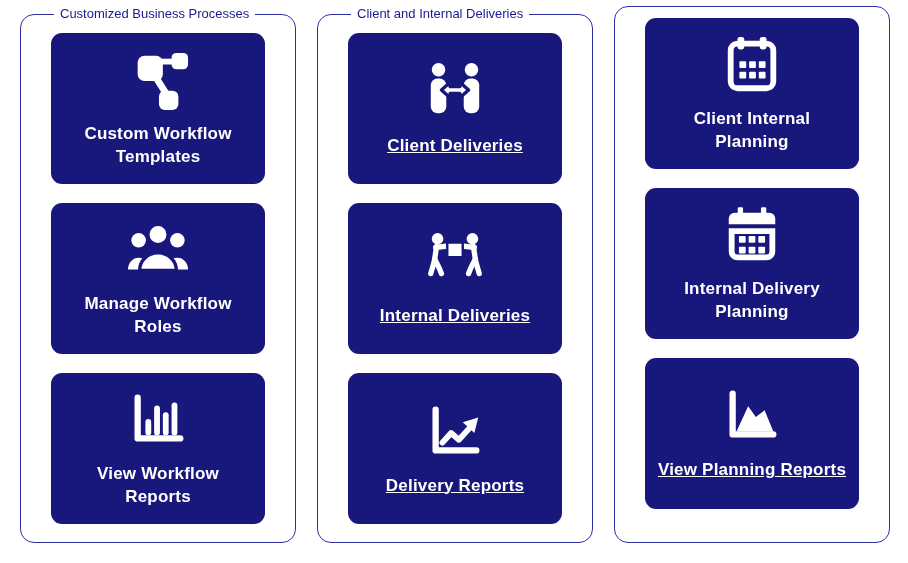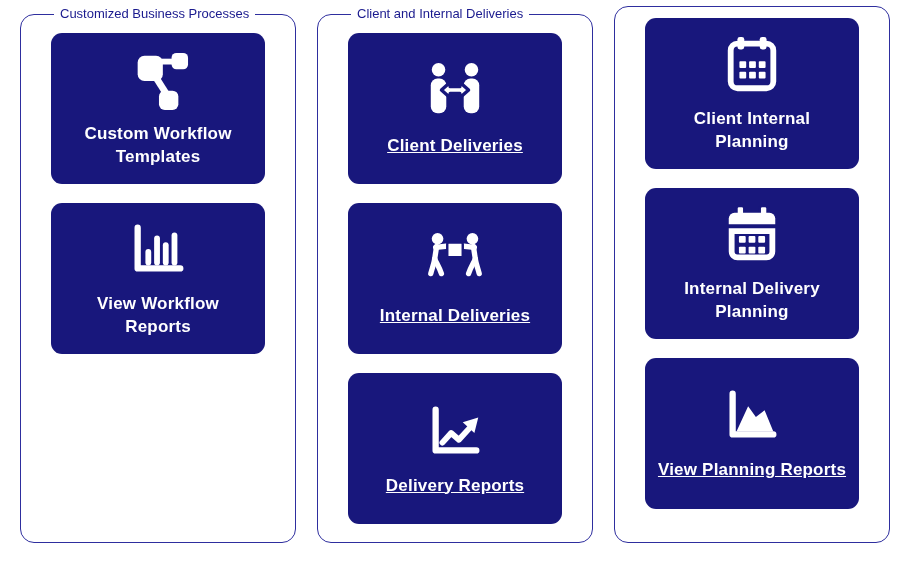--- a/index.html
+++ b/index.html
@@ -66,20 +66,33 @@
         <path d="M29 28 L41 47" stroke="#fff" stroke-width="7" fill="none"></path>
         <rect x="34" y="10" width="16" height="6" fill="#fff"></rect>
         <rect x="11" y="7" width="26" height="26" rx="7" fill="#fff"></rect>
         <rect x="46" y="4" width="17" height="17" rx="5" fill="#fff"></rect>
         <rect x="33" y="43" width="20" height="20" rx="6" fill="#fff"></rect>
       </svg>
     </span>
     <span class="label w2">Custom Workflow Templates</span>
   </button>
 
+  <button class="tile">
+    <span class="icon">
+      <svg viewBox="0 0 64 64">
+        <circle cx="12" cy="22" r="7.5" fill="#fff"></circle>
+        <circle cx="52" cy="22" r="7.5" fill="#fff"></circle>
+        <path d="M1 52 a11 12 0 0 1 22 0 z" fill="#fff"></path>
+        <path d="M41 52 a11 12 0 0 1 22 0 z" fill="#fff"></path>
+        <circle cx="32" cy="16" r="10.5" fill="#fff" class="sep" stroke-width="3.5"></circle>
+        <path d="M13 53 a19 18 0 0 1 38 0 z" fill="#fff" class="sep" stroke-width="3.5"></path>
+      </svg>
+    </span>
+    <span class="label w2">Manage Workflow Roles</span>
+  </button>
 
   <button class="tile">
     <span class="icon">
       <svg viewBox="0 0 64 64" fill="none" stroke="#fff" stroke-linecap="round" stroke-linejoin="round">
         <path d="M11 9 V51 H55" stroke-width="6.5"></path>
         <path d="M22 34 V45" stroke-width="6"></path>
         <path d="M31 20 V45" stroke-width="6"></path>
         <path d="M40 27 V45" stroke-width="6"></path>
         <path d="M49 17 V45" stroke-width="6"></path>
       </svg>

